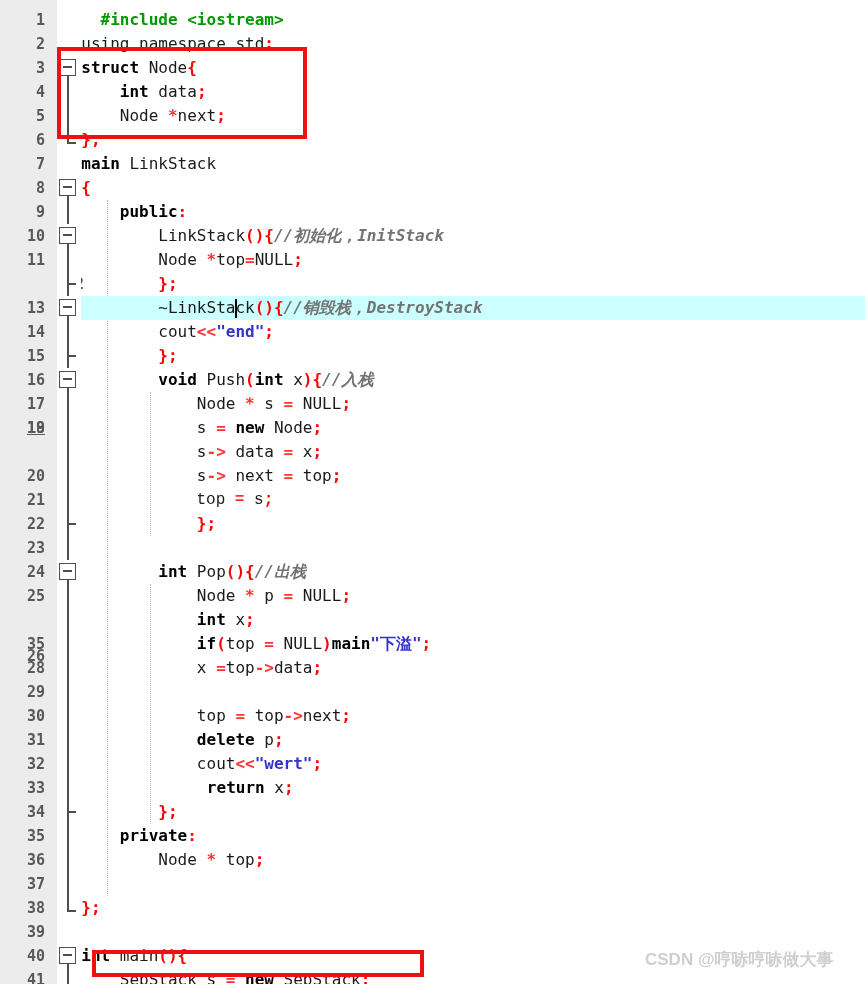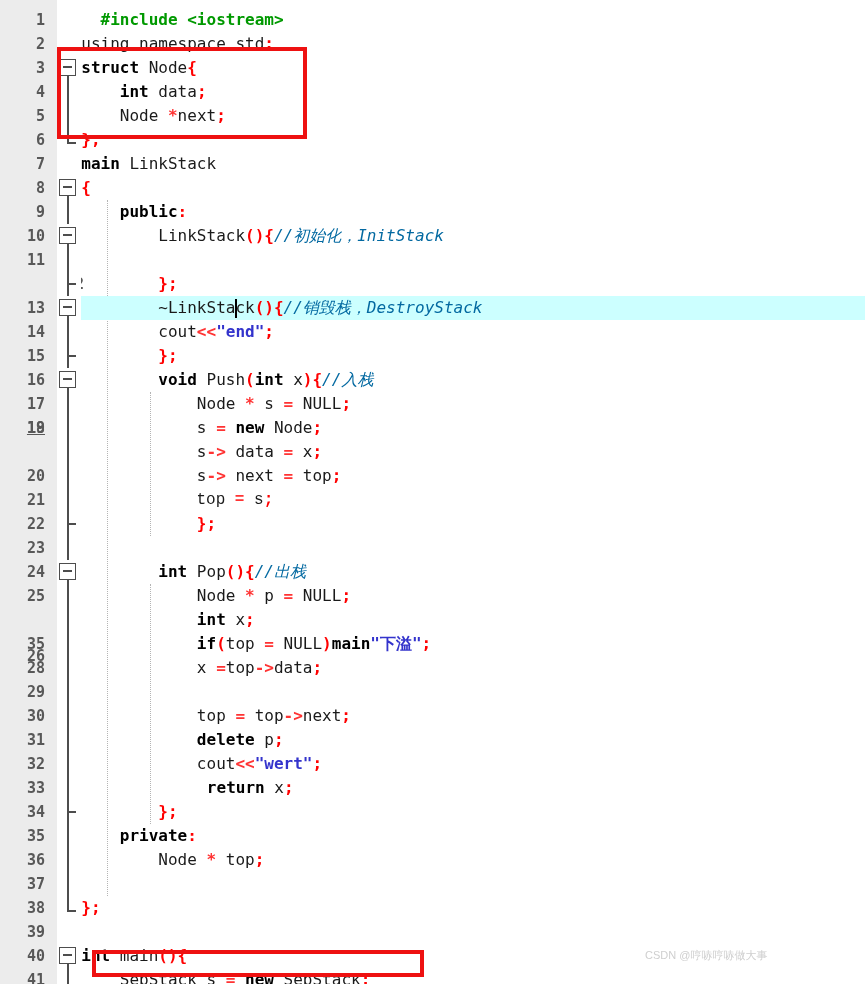--- a/index.html
+++ b/index.html
@@ -66,38 +66,38 @@
   .guide{
     position:absolute;top:0;width:1px;
     border-left:1px dotted #b4b4b4;
     z-index:1;
   }
   
   .kw   {color:#000000;font-weight:bold;}
   .pre  {color:#009900;font-weight:bold;}
   .pun  {color:#ff0000;font-weight:bold;}
   .str  {color:#3333cc;font-weight:bold;}
-  .cmt  {color:#0369a1;font-style:italic;}
+  .cmt  {color:#737373;font-style:italic;font-weight:bold;}
   .op   {color:#ff3333;font-weight:bold;}
   .plain{color:#1a1a1a;}
   
   #caret{
     position:absolute;width:2px;height:19px;background:#000000;z-index:9;
   }
   
   .redbox{
     position:absolute;border:4px solid #ee1111;box-sizing:border-box;
     z-index:8;pointer-events:none;background:transparent;
   }
   
   #watermark{
     position:absolute;
     font-family:"Liberation Sans",sans-serif;
-    font-size:11px;color:#cfcfcf;
-    white-space:nowrap;z-index:7;
+    font-size:17px;color:#cfcfcf;
+    white-space:nowrap;z-index:7;font-weight:bold;
   }
 </style>
 </head>
 <body>
 
 <div id="editor">
 
   <div id="guides">
       <div class="guide" style="left: 107px; top: 200px; height: 696px;"></div>
       <div class="guide" style="left: 150px; top: 392px; height: 144px;"></div>
@@ -108,20 +108,21 @@
       <div class="row" style="position: absolute; top: 8px; left: 0px; right: 0px;"><span class="plain">    </span><span class="pre">#include &lt;iostream&gt;</span></div>
       <div class="row" style="position: absolute; top: 32px; left: 0px; right: 0px;"><span class="plain">  </span><span class="plain">using namespace std</span><span class="pun">;</span></div>
       <div class="row" style="position: absolute; top: 56px; left: 0px; right: 0px;"><span class="plain">  </span><span class="kw">struct</span><span class="plain"> Node</span><span class="pun">{</span></div>
       <div class="row" style="position: absolute; top: 80px; left: 0px; right: 0px;"><span class="plain">      </span><span class="kw">int</span><span class="plain"> data</span><span class="pun">;</span></div>
       <div class="row" style="position: absolute; top: 104px; left: 0px; right: 0px;"><span class="plain">      Node </span><span class="op">*</span><span class="plain">next</span><span class="pun">;</span></div>
       <div class="row" style="position: absolute; top: 128px; left: 0px; right: 0px;"><span class="plain">  </span><span class="pun">};</span></div>
       <div class="row" style="position: absolute; top: 152px; left: 0px; right: 0px;"><span class="plain">  </span><span class="kw">main</span><span class="plain"> LinkStack</span></div>
       <div class="row" style="position: absolute; top: 176px; left: 0px; right: 0px;"><span class="plain">  </span><span class="pun">{</span></div>
       <div class="row" style="position: absolute; top: 200px; left: 0px; right: 0px;"><span class="plain">      </span><span class="kw">public</span><span class="pun">:</span></div>
       <div class="row" style="position: absolute; top: 224px; left: 0px; right: 0px;"><span class="plain">          LinkStack</span><span class="pun">(){</span><span class="cmt">//初始化，InitStack</span></div>
+      <div class="row" style="position: absolute; top: 248px; left: 0px; right: 0px;"><span class="plain">          Node </span><span class="op">*</span><span class="plain">top</span><span class="op">=</span><span class="plain">NULL</span><span class="pun">;</span></div>
       <div class="row" style="position: absolute; top: 272px; left: 0px; right: 0px;"><span class="plain">          </span><span class="pun">};</span></div>
       <div class="row hl" style="position: absolute; top: 296px; left: 0px; right: 0px;"><span class="plain">          ~LinkStack</span><span class="pun">(){</span><span class="cmt">//销毁栈，DestroyStack</span></div>
       <div class="row" style="position: absolute; top: 320px; left: 0px; right: 0px;"><span class="plain">          cout</span><span class="op">&lt;&lt;</span><span class="str">"end"</span><span class="pun">;</span></div>
       <div class="row" style="position: absolute; top: 344px; left: 0px; right: 0px;"><span class="plain">          </span><span class="pun">};</span></div>
       <div class="row" style="position: absolute; top: 368px; left: 0px; right: 0px;"><span class="plain">          </span><span class="kw">void</span><span class="plain"> Push</span><span class="pun">(</span><span class="kw">int</span><span class="plain"> x</span><span class="pun">){</span><span class="cmt">//入栈</span></div>
       <div class="row" style="position: absolute; top: 392px; left: 0px; right: 0px;"><span class="plain">              Node </span><span class="op">*</span><span class="plain"> s </span><span class="op">=</span><span class="plain"> NULL</span><span class="pun">;</span></div>
       <div class="row" style="position: absolute; top: 416px; left: 0px; right: 0px;"><span class="plain">              s </span><span class="op">=</span><span class="plain"> </span><span class="kw">new</span><span class="plain"> Node</span><span class="pun">;</span></div>
       <div class="row" style="position: absolute; top: 440px; left: 0px; right: 0px;"><span class="plain">              s</span><span class="op">-&gt;</span><span class="plain"> data </span><span class="op">=</span><span class="plain"> x</span><span class="pun">;</span></div>
       <div class="row" style="position: absolute; top: 464px; left: 0px; right: 0px;"><span class="plain">              s</span><span class="op">-&gt;</span><span class="plain"> next </span><span class="op">=</span><span class="plain"> top</span><span class="pun">;</span></div>
       <div class="row" style="position: absolute; top: 488px; left: 0px; right: 0px; font-family: Liberation Mono, monospace;"><span class="plain">              top </span><span class="op">=</span><span class="plain"> s</span><span class="pun">;</span></div>

